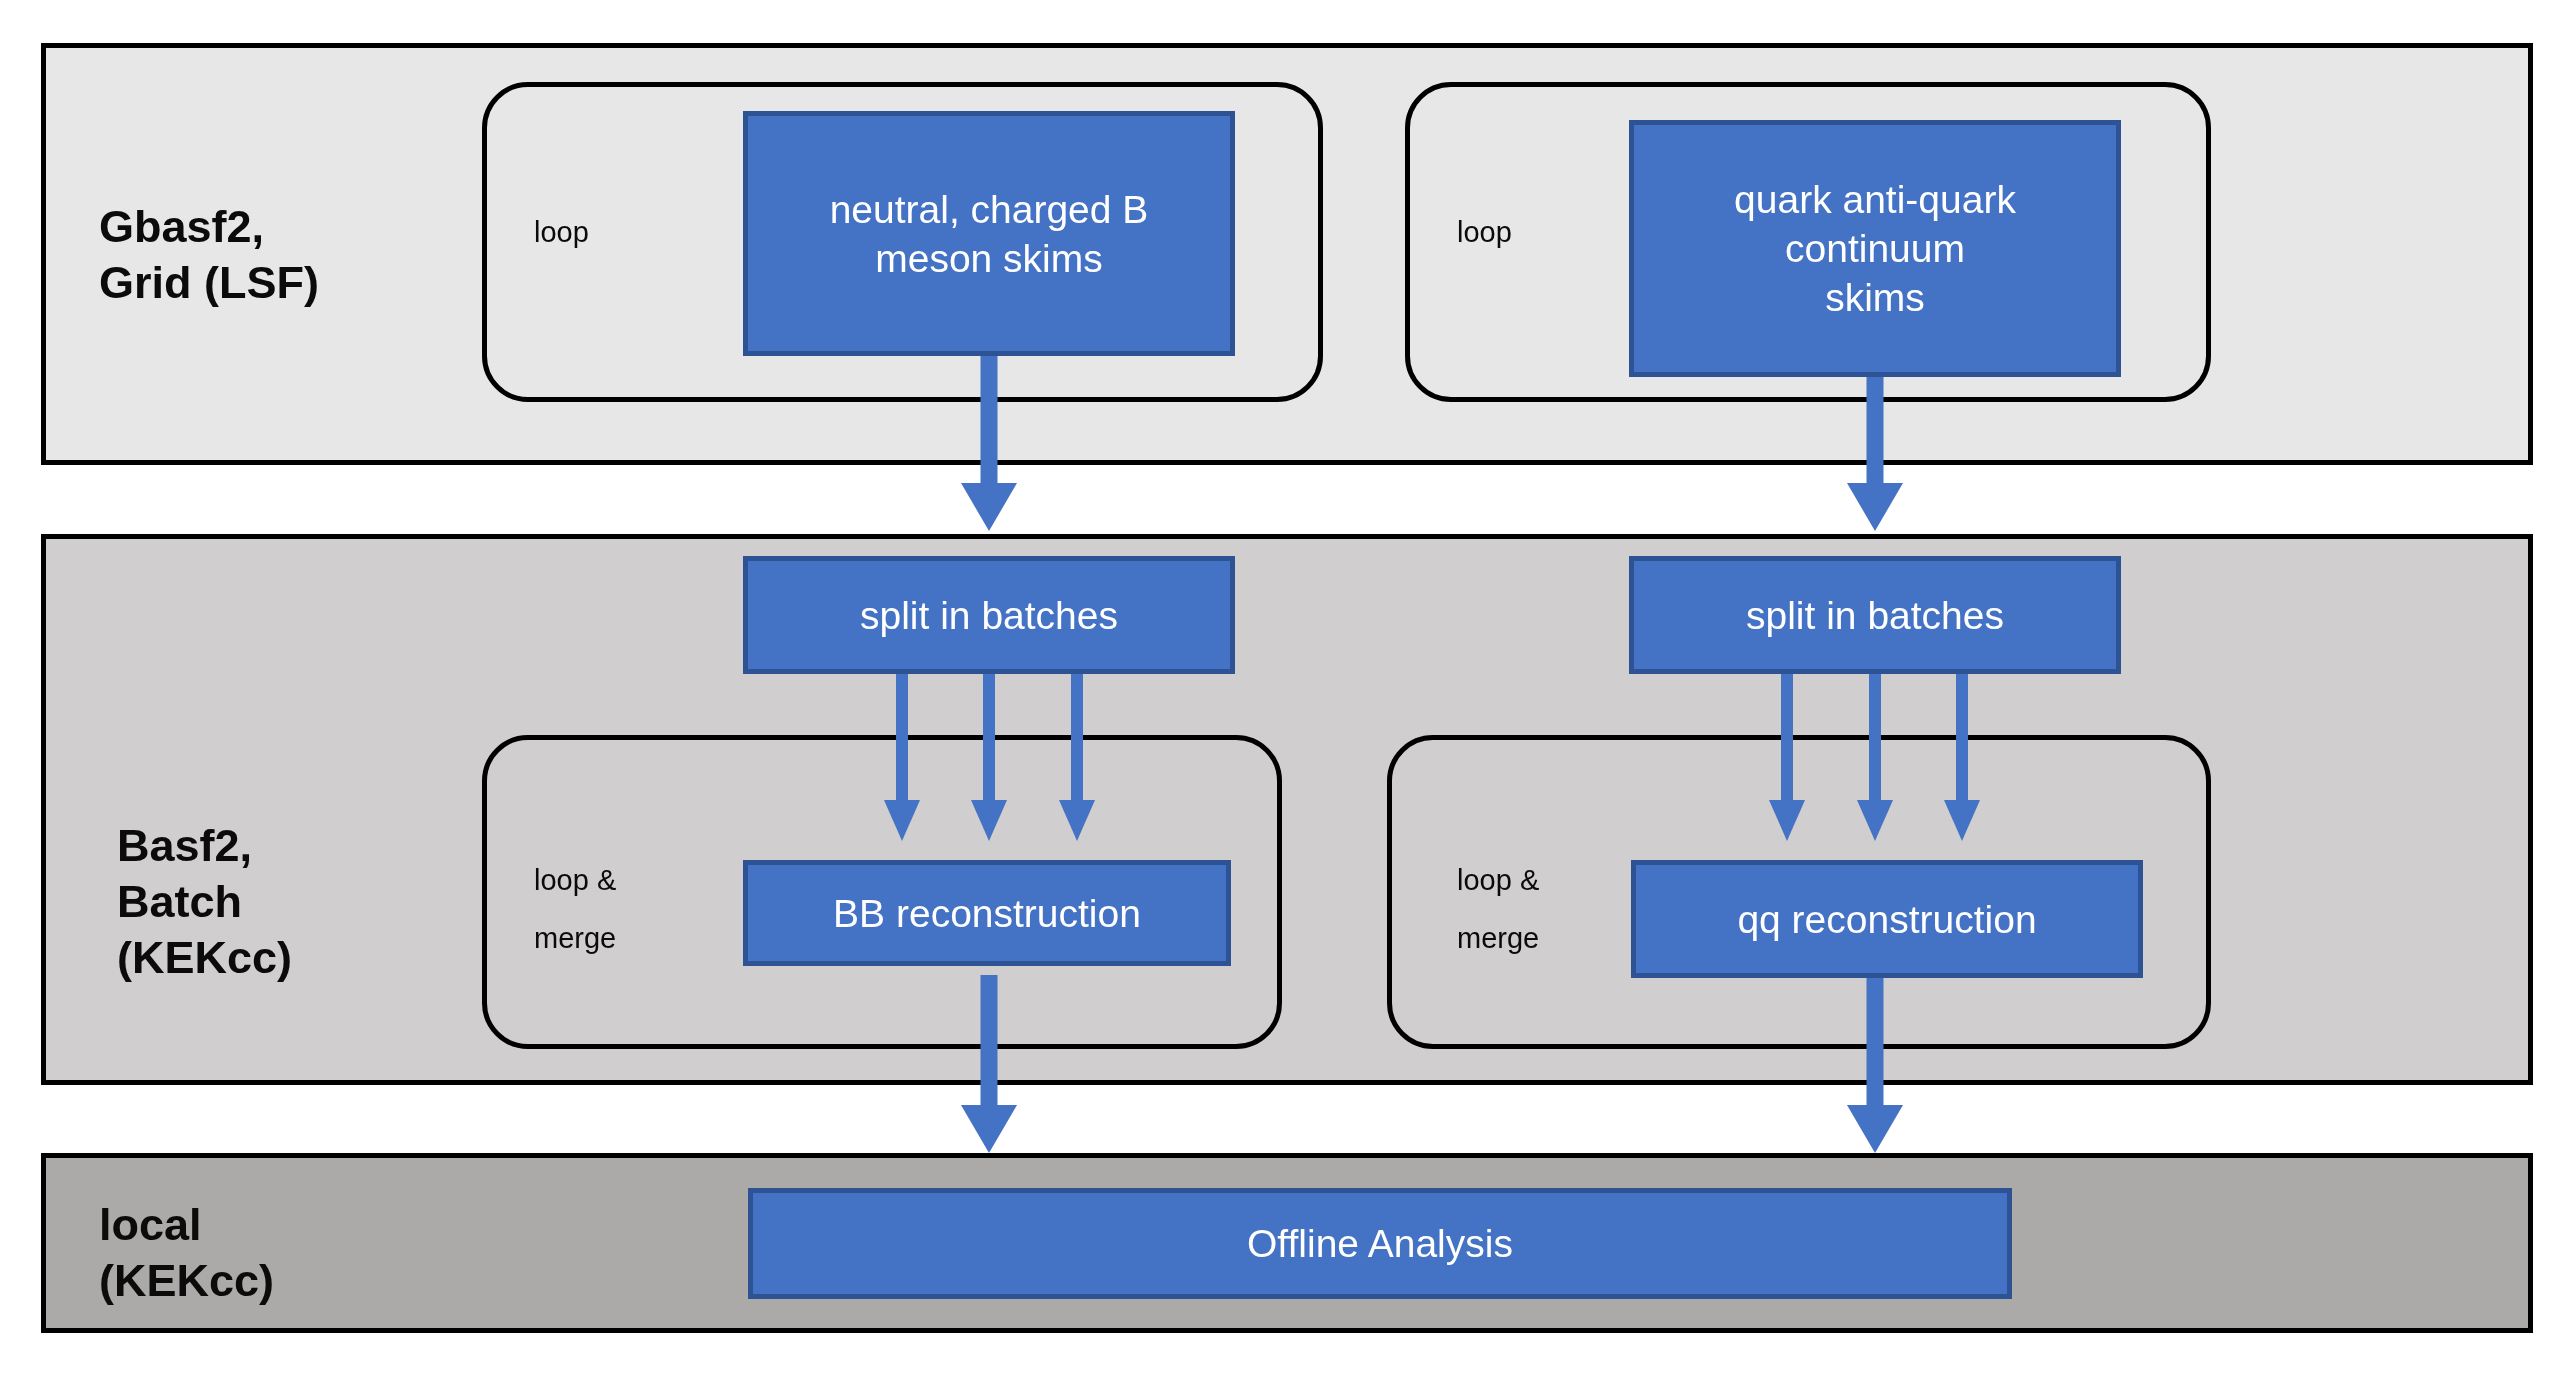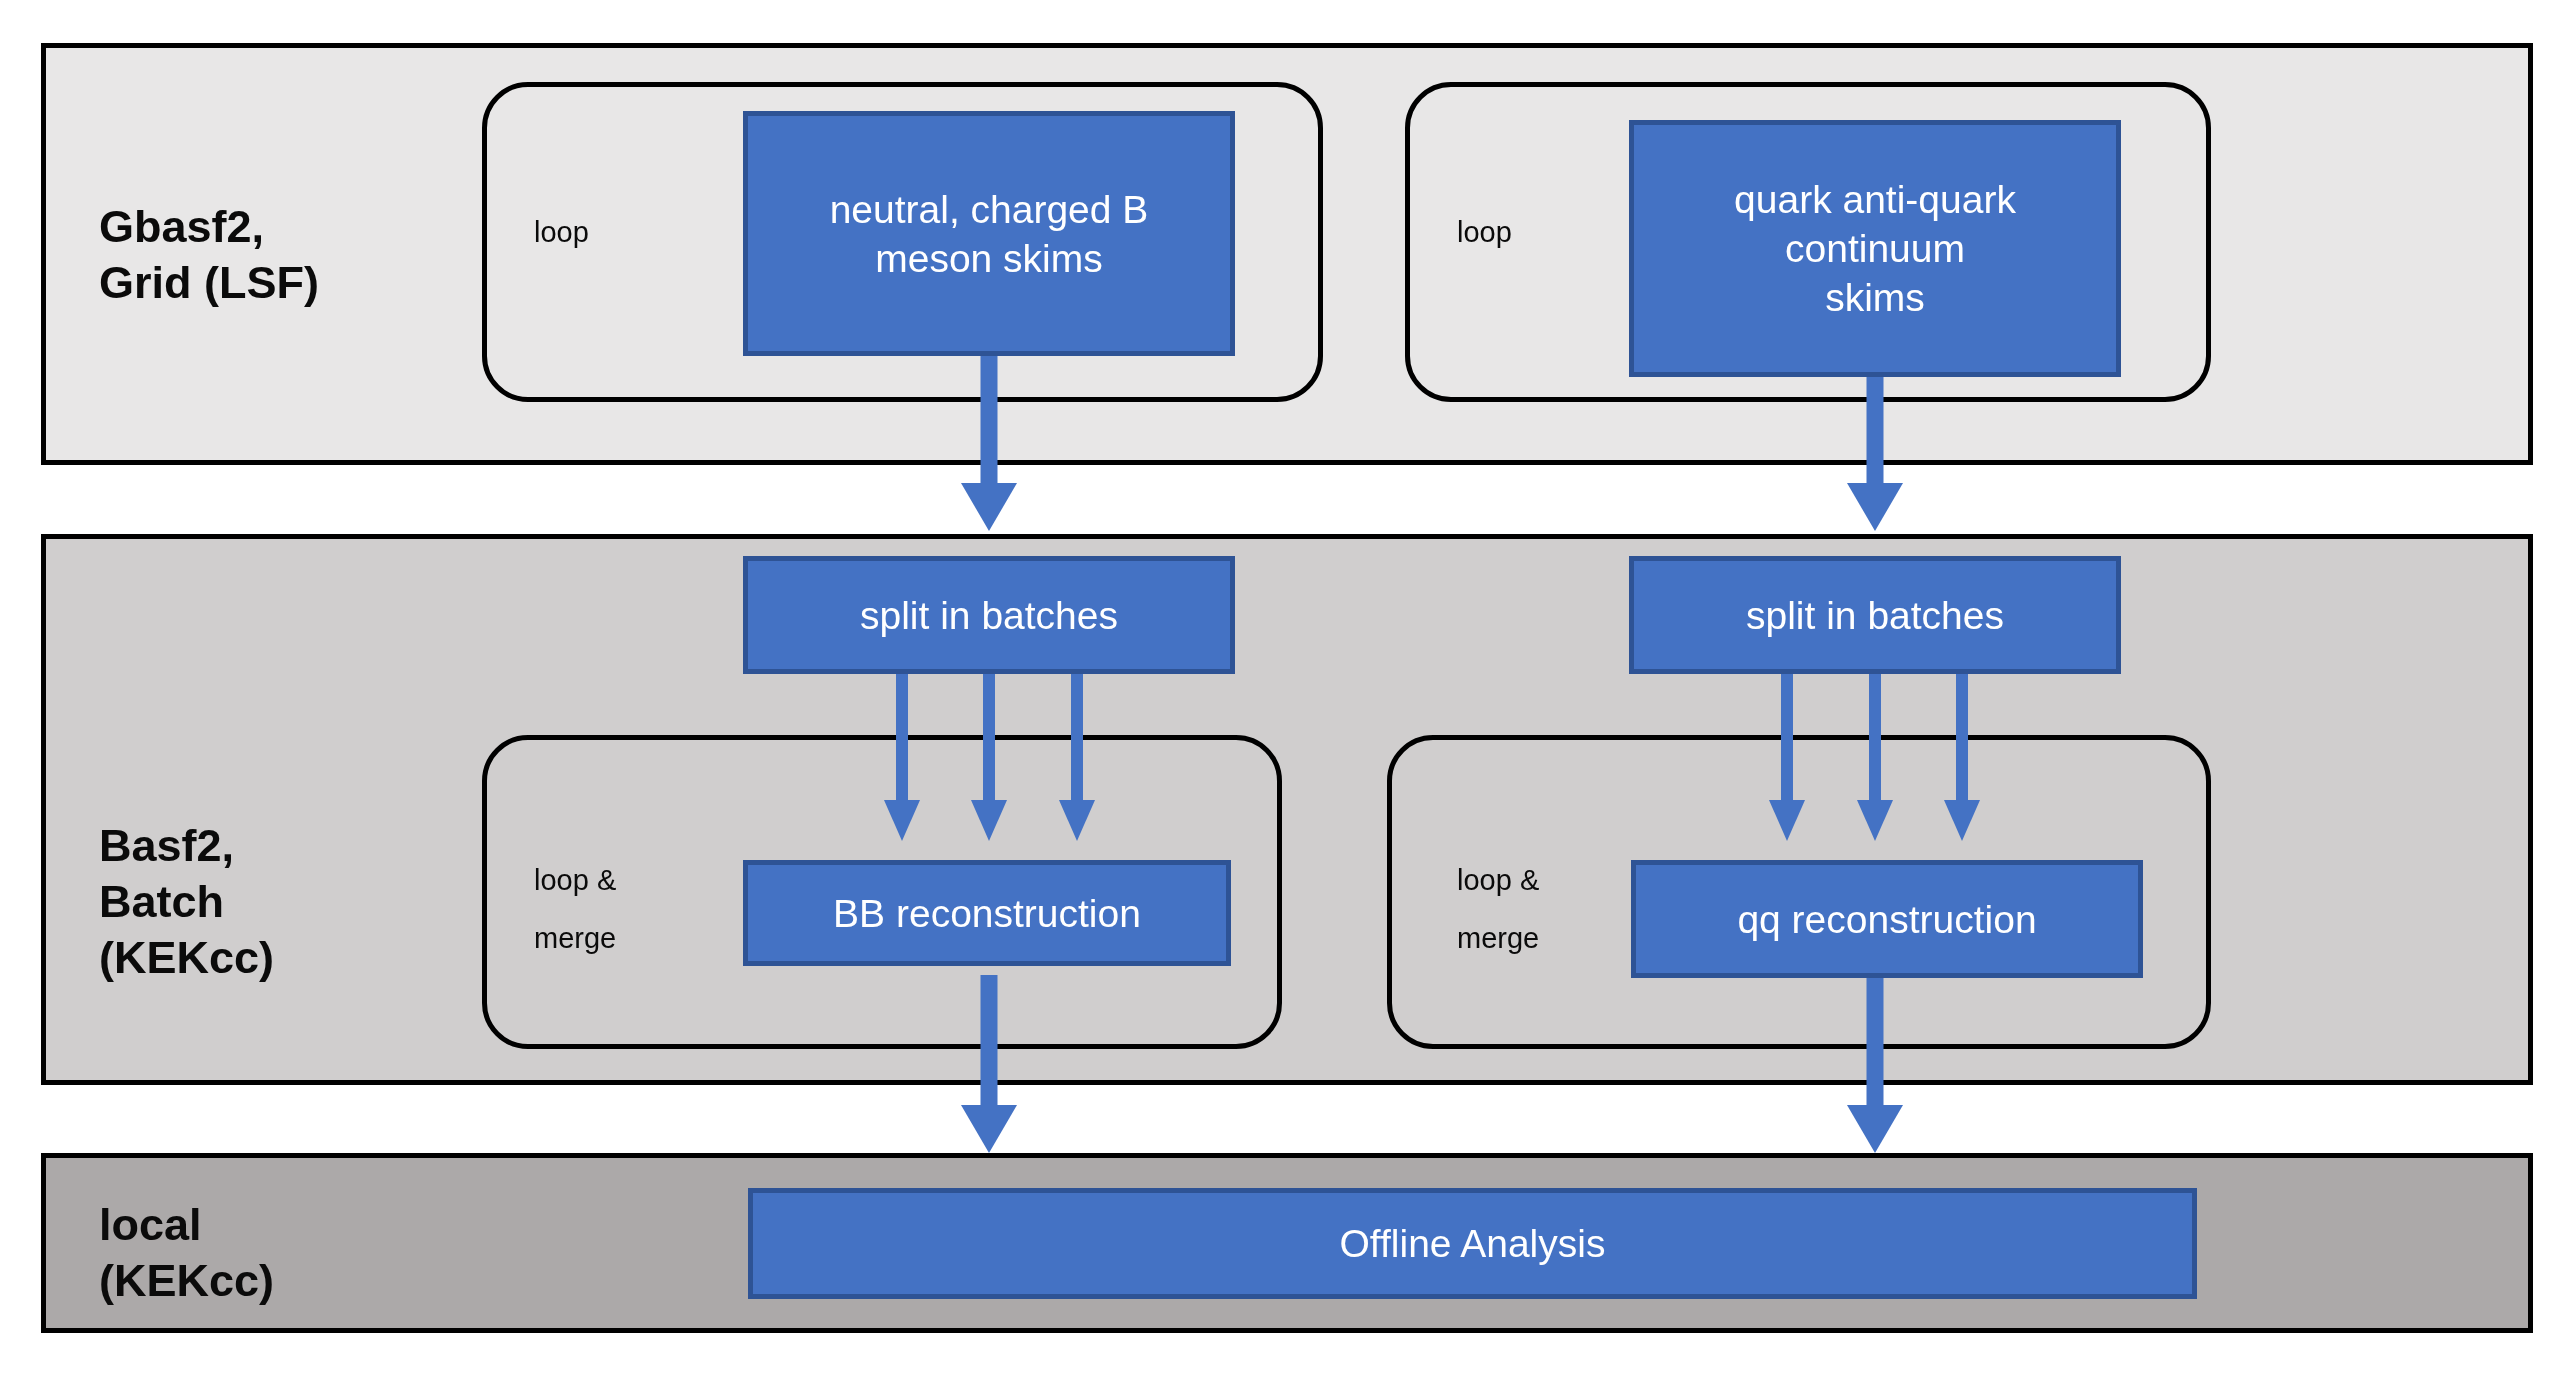--- a/index.html
+++ b/index.html
@@ -88,21 +88,21 @@
 <body>
 
 <div class="band" style="top:43px; height:422px; background:var(--band1);"></div>
 <div class="band" style="top:534px; height:551px; background:var(--band2);"></div>
 <div class="band" style="top:1153px; height:180px; background:var(--band3);"></div>
 
 <div class="rowlabel" style="left:99px; top:199px;">
   <span class="line">Gbasf2,</span>
   <span class="line">Grid (LSF)</span>
 </div>
-<div class="rowlabel" style="left:99px; top:818px;">
+<div class="rowlabel" style="left:117px; top:818px;">
   <span class="line">Basf2,</span>
   <span class="line">Batch</span>
   <span class="line">(KEKcc)</span>
 </div>
 <div class="rowlabel" style="left:99px; top:1197px;">
   <span class="line">local</span>
   <span class="line">(KEKcc)</span>
 </div>
 
 <div class="container" style="left:482px; top:82px; width:841px; height:320px;"></div>
@@ -138,21 +138,21 @@
 
 <div class="container" style="left:1387px; top:735px; width:824px; height:314px;"></div>
 <div class="sidelabel" style="left:1457px; top:851px;">
   <span class="line">loop &amp;</span>
   <span class="line">merge</span>
 </div>
 <div class="bluebox" style="left:1631px; top:860px; width:512px; height:118px;">
   <span class="line">qq reconstruction</span>
 </div>
 
-<div class="bluebox" style="left:748px; top:1188px; width:1449px; height:111px;">
+<div class="bluebox" style="left:748px; top:1188px; width:1264px; height:111px;">
   <span class="line">Offline Analysis</span>
 </div>
 
 <div class="arrow big" style="left:960px; top:353px; height:178px;">
   <span class="shaft"></span>
   <span class="head"></span>
 </div>
 <div class="arrow big" style="left:1846px; top:364px; height:167px;">
   <span class="shaft"></span>
   <span class="head"></span>

